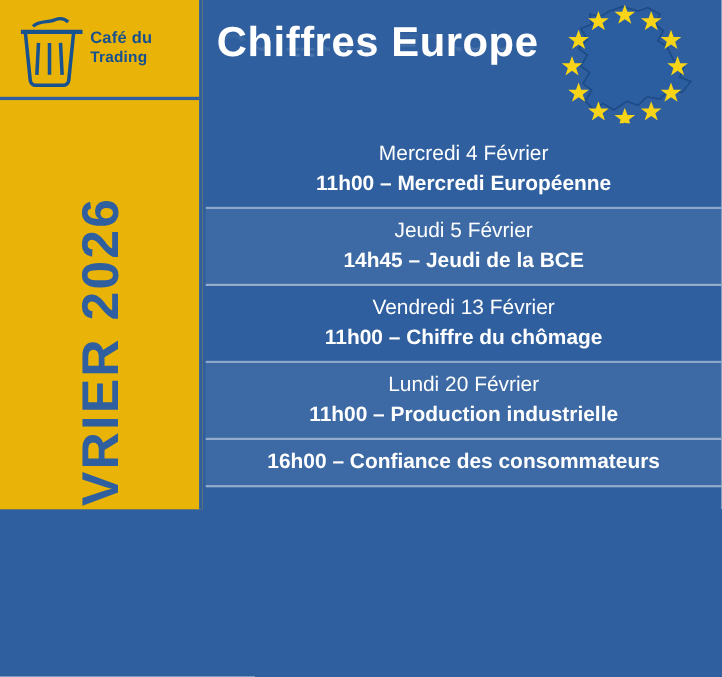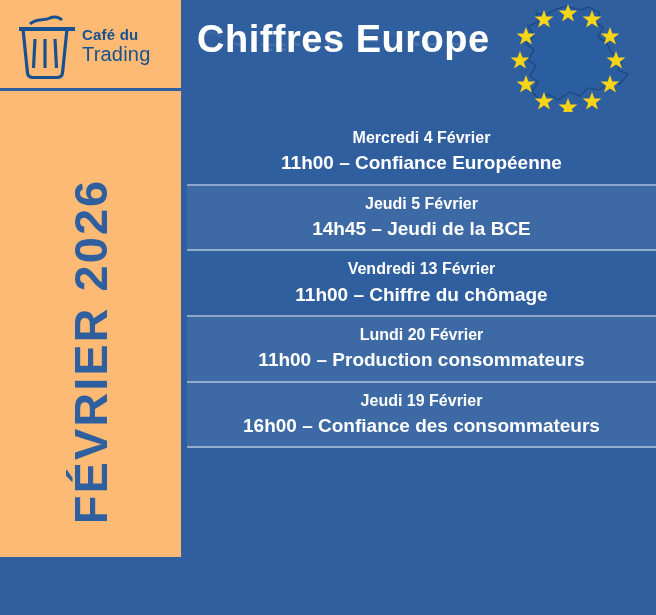--- a/index.html
+++ b/index.html
@@ -15,22 +15,22 @@
     height: 615px;
     background: #2f5f9e;
     overflow: hidden;
   }
 
   
   #sidebar {
     position: absolute;
     left: 0; top: 0;
     width: 184px;
-    height: 557px;
-    background: #fdba74;
+    height: 463px;
+    background: #eab308;
     border-right: 3px solid #2f5f9e;
   }
   #logo-area {
     position: absolute;
     left: 0; top: 6px;
     width: 181px;
     height: 82px;
   }
   #logo-cup {
     position: absolute;
@@ -42,23 +42,23 @@
     left: 82px; top: 20px;
     line-height: 1.15;
   }
   #logo-text .l1 {
     font-size: 15px;
     color: #17518f;
     font-weight: 600;
     letter-spacing: .2px;
   }
   #logo-text .l2 {
-    font-size: 20px;
+    font-size: 14px;
     color: #17518f;
-    font-weight: 400;
+    font-weight: 700;
     letter-spacing: .2px;
   }
   #sidebar-rule {
     position: absolute;
     left: 0; top: 88px;
     width: 181px; height: 3px;
     background: #2f5f9e;
   }
   #vertical-month {
     position: absolute;
@@ -127,22 +127,22 @@
   }
   .event.alt { background: rgba(255,255,255,0.07); }
   .event::after {
     content: "";
     position: absolute;
     left: 0; right: 0; bottom: 0;
     height: 2px;
     background: rgba(255,255,255,0.45);
   }
   .event .date {
-    font-size: 16px;
-    font-weight: 700;
+    font-size: 19px;
+    font-weight: 400;
     line-height: 1.45;
   }
   .event .item {
     font-size: 19px;
     font-weight: 700;
     line-height: 1.5;
   }
 </style>
 </head>
 <body>
@@ -204,38 +204,37 @@
           <polygon points="56,6 58.4,12.6 65.4,12.6 59.8,16.9 62,23.6 56,19.4 50,23.6 52.2,16.9 46.6,12.6 53.6,12.6"></polygon>
         </g>
       </svg>
     </span>
   </div>
 
   <div id="events">
 
     <div class="event">
       <div class="date">Mercredi 4 Février</div>
-      <div class="item">11h00 – Confiance Européenne</div>
+      <div class="item">11h00 – Mercredi Européenne</div>
     </div>
 
     <div class="event alt">
       <div class="date">Jeudi 5 Février</div>
       <div class="item">14h45 – Jeudi de la BCE</div>
     </div>
 
     <div class="event">
       <div class="date">Vendredi 13 Février</div>
       <div class="item">11h00 – Chiffre du chômage</div>
     </div>
 
     <div class="event alt">
       <div class="date">Lundi 20 Février</div>
-      <div class="item">11h00 – Production consommateurs</div>
+      <div class="item">11h00 – Production industrielle</div>
     </div>
 
 
     <div class="event alt">
-      <div class="date">Jeudi 19 Février</div>
       <div class="item">16h00 – Confiance des consommateurs</div>
     </div>
 
   </div>
 </div>
 
 </body></html>

